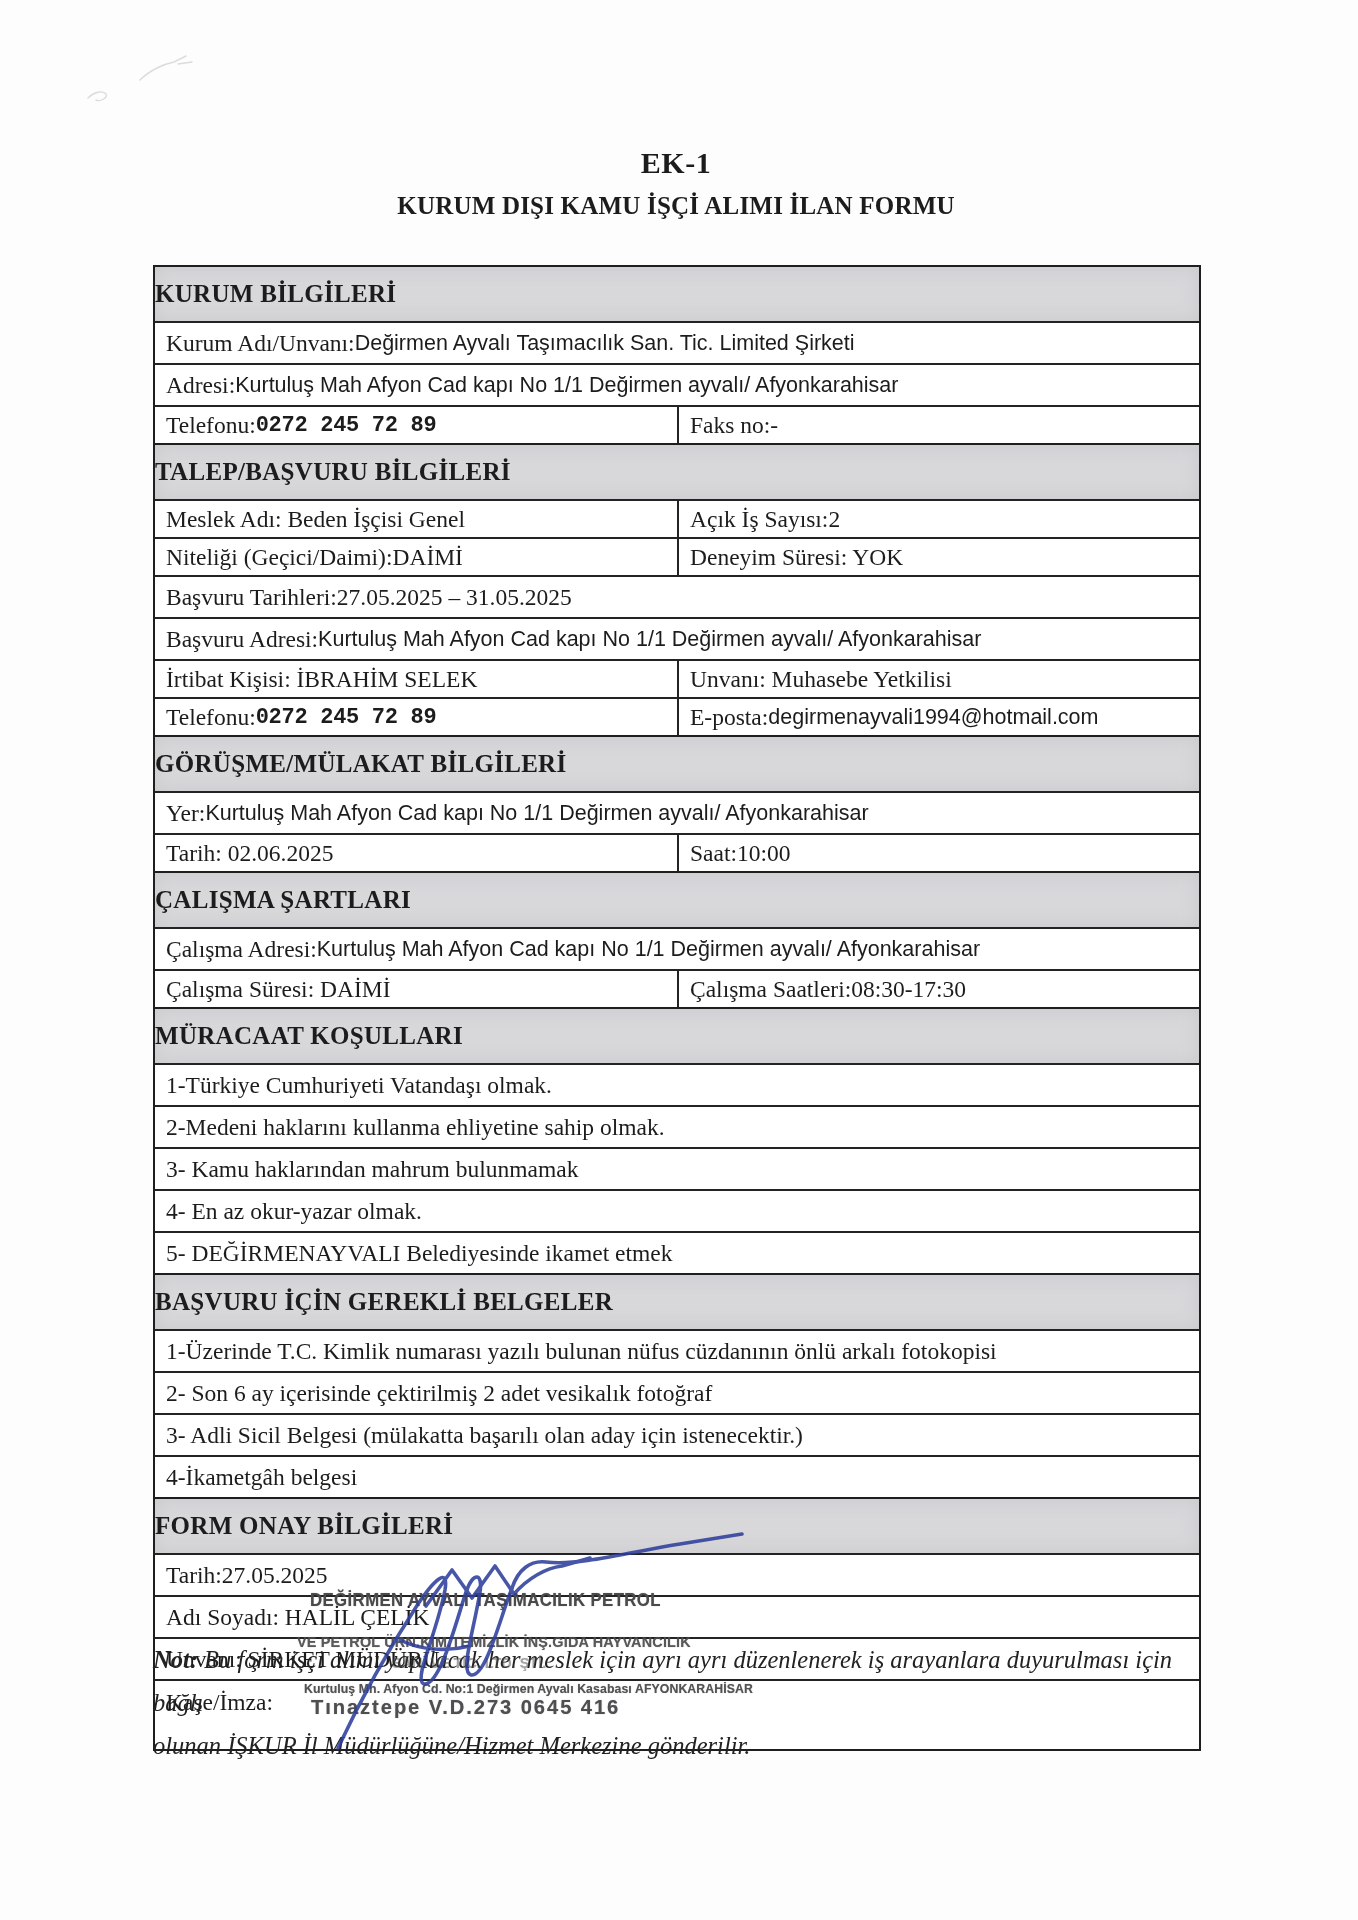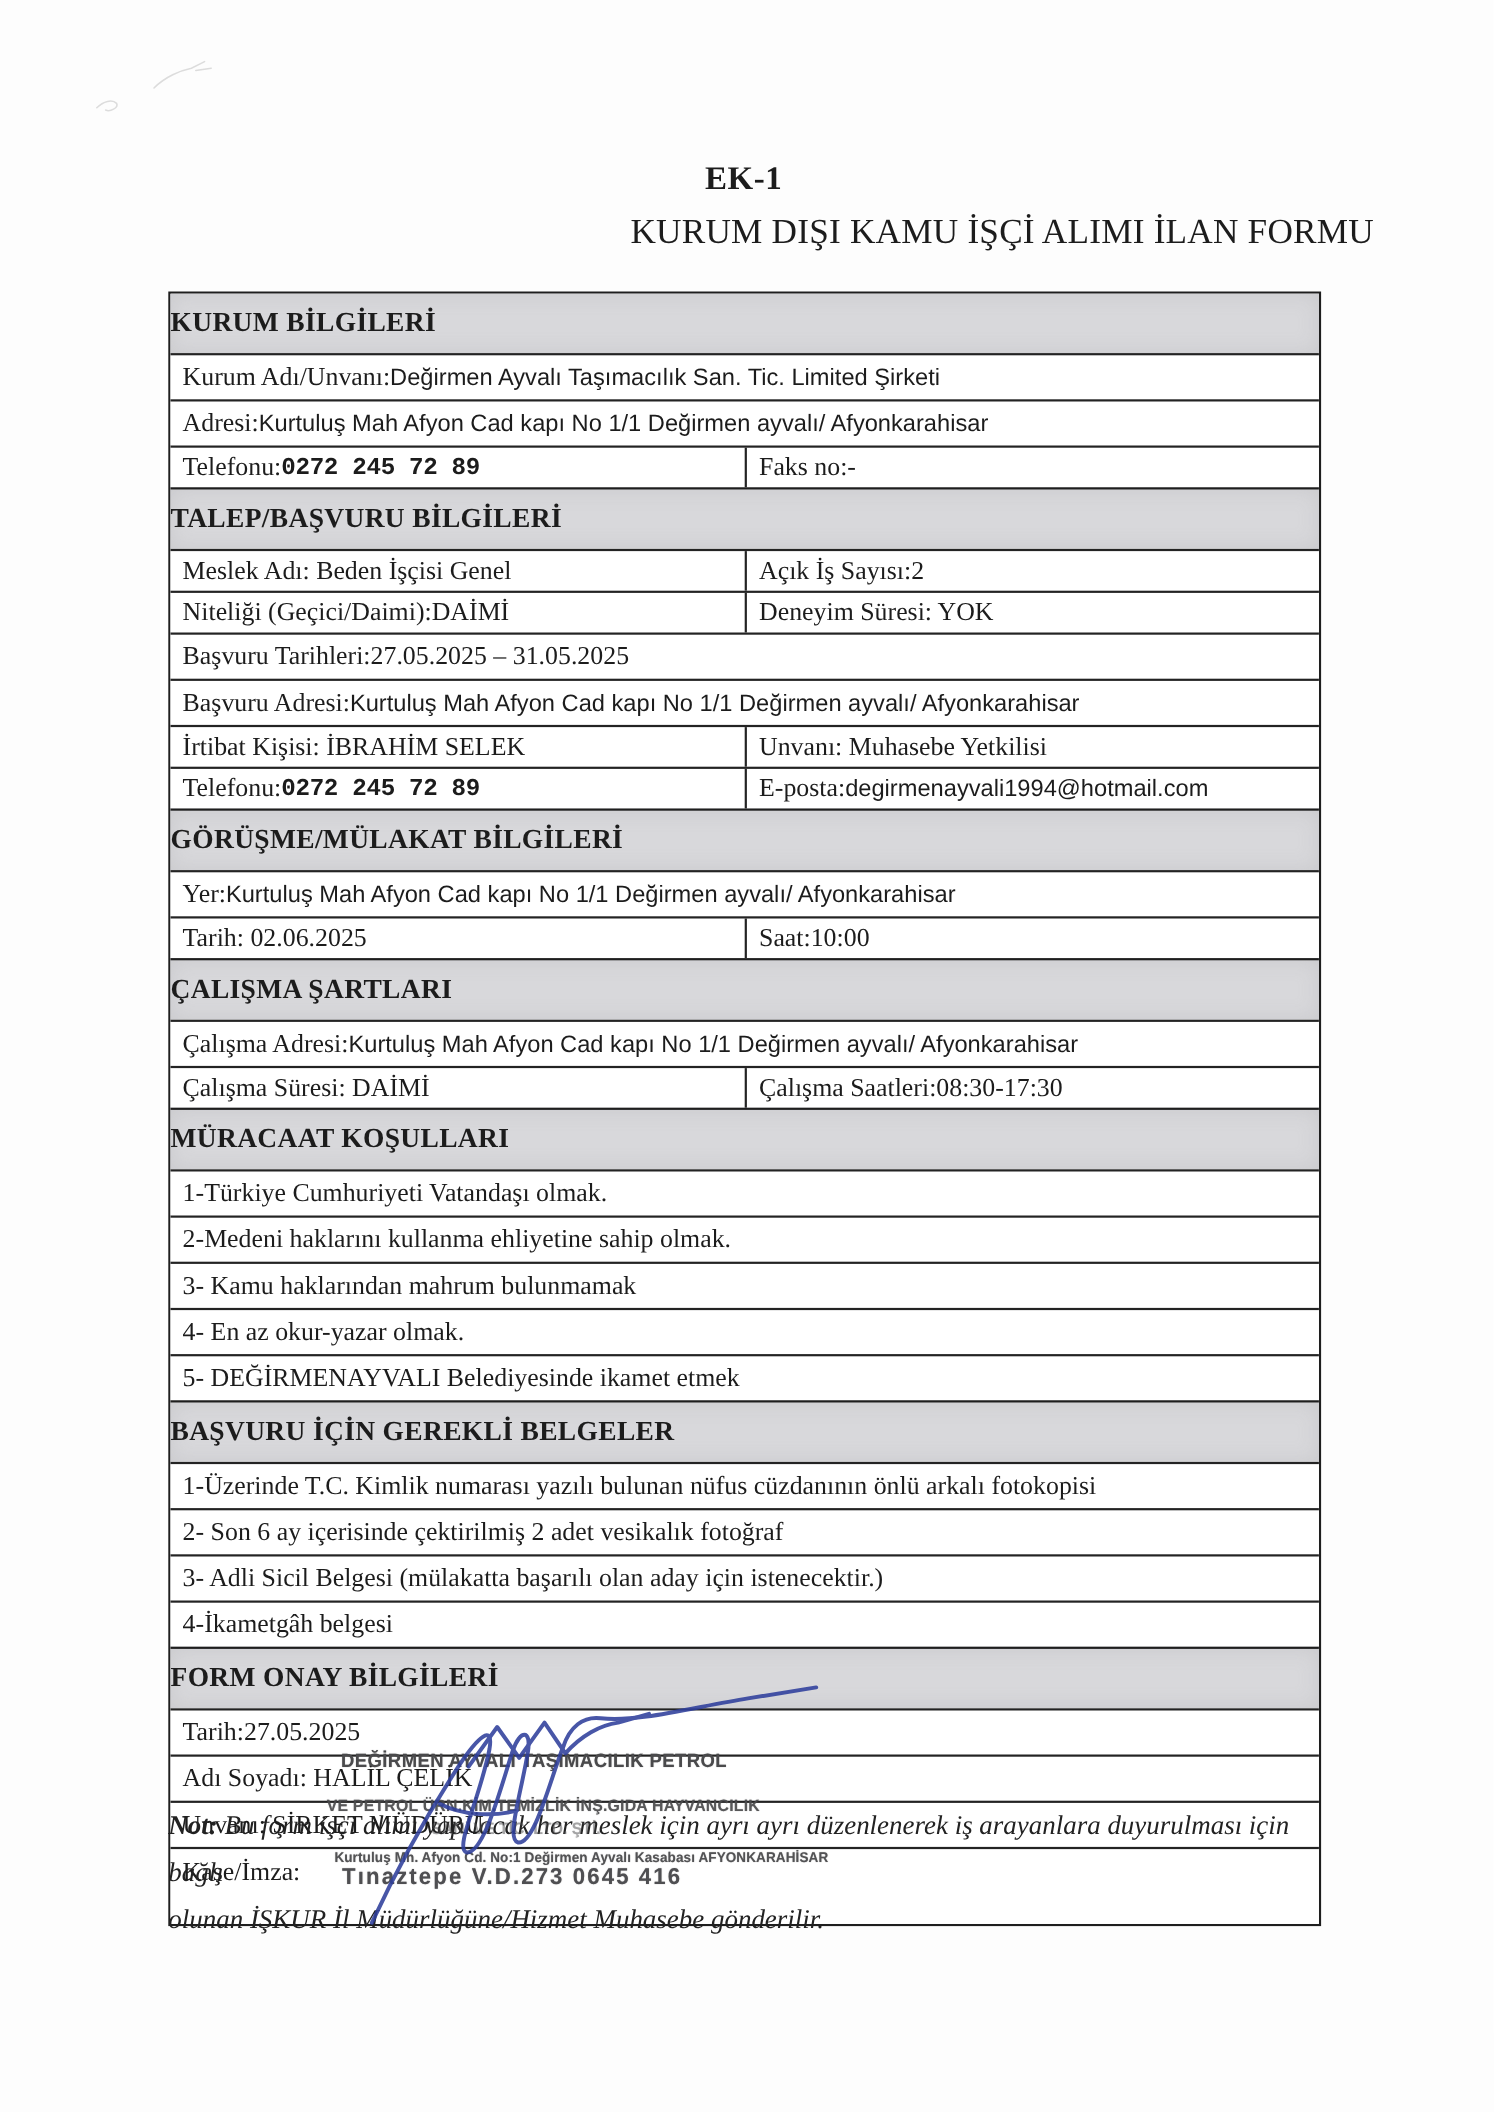--- a/index.html
+++ b/index.html
@@ -5,22 +5,22 @@
   html,body{margin:0;padding:0;background:#ffffff;}
   .page{
     position:relative;width:1358px;height:1920px;background:#fdfdfd;
     font-family:"Liberation Serif",serif;color:#1c1c1c;overflow:hidden;
   }
   .doc-title{
     position:absolute;top:146px;left:153px;width:1046px;text-align:center;
     font-weight:bold;font-size:30px;letter-spacing:.5px;
   }
   .doc-subtitle{
-    position:absolute;top:192px;left:103px;width:1146px;text-align:right;
-    font-weight:normal;font-size:32px;letter-spacing:.2px;
+    position:absolute;top:192px;left:103px;width:1146px;text-align:center;
+    font-weight:bold;font-size:25px;letter-spacing:.2px;
   }
   .form-table{
     position:absolute;left:153px;top:265px;width:1044px;
     border:2px solid #1e1e1e;background:#ffffff;
   }
   .sec-h{
     height:54px;background:#d8d8db;display:flex;align-items:center;
     font-weight:bold;font-size:25px;letter-spacing:.3px;
     border-top:2px solid #1e1e1e;
     box-shadow:inset 0 0 18px rgba(160,160,165,.25);
@@ -264,21 +264,21 @@
         </div>
       <div class="r kase">
           <div class="c">
             <span class="lb">Kaşe/İmza:</span>
           </div>
         </div>
     </div>
 
   </div>
 
-  <p class="note"><b>Not:</b> <span>Bu form işçi alımı yapılacak her meslek için ayrı ayrı düzenlenerek iş arayanlara duyurulması için bağlı</span><br><span>olunan İŞKUR İl Müdürlüğüne/Hizmet Muhasebe gönderilir.</span></p>
+  <p class="note"><b>Not:</b> <span>Bu form işçi alımı yapılacak her meslek için ayrı ayrı düzenlenerek iş arayanlara duyurulması için bağlı</span><br><span>olunan İŞKUR İl Müdürlüğüne/Hizmet Merkezine gönderilir.</span></p>
 
   <div class="stamp-line st1">DEĞİRMEN AYVALI TAŞIMACILIK PETROL</div>
   <div class="stamp-line st2">VE PETROL ÜRN.KİM.TEMİZLİK İNŞ.GIDA HAYVANCILIK</div>
   <div class="stamp-line st3">SAN. VE TİC. LTD. ŞTİ.</div>
   <div class="stamp-line st4">Kurtuluş Mh. Afyon Cd. No:1 Değirmen Ayvalı Kasabası AFYONKARAHİSAR</div>
   <div class="stamp-line st5">Tınaztepe V.D.273 0645 416</div>
 
   <svg class="sig-svg" width="620" height="280" viewBox="0 0 620 280">
     <g fill="none" stroke="#2f3f9c" stroke-width="3.6" stroke-linecap="round" stroke-linejoin="round" opacity="0.88">
       <path d="M 88 248 C 108 205 138 150 168 104 C 184 80 199 66 195 90 C 186 136 163 180 174 184 C 190 186 206 122 216 92 C 223 72 233 72 230 92 C 223 134 210 172 221 175 C 236 177 250 118 262 88"></path>

